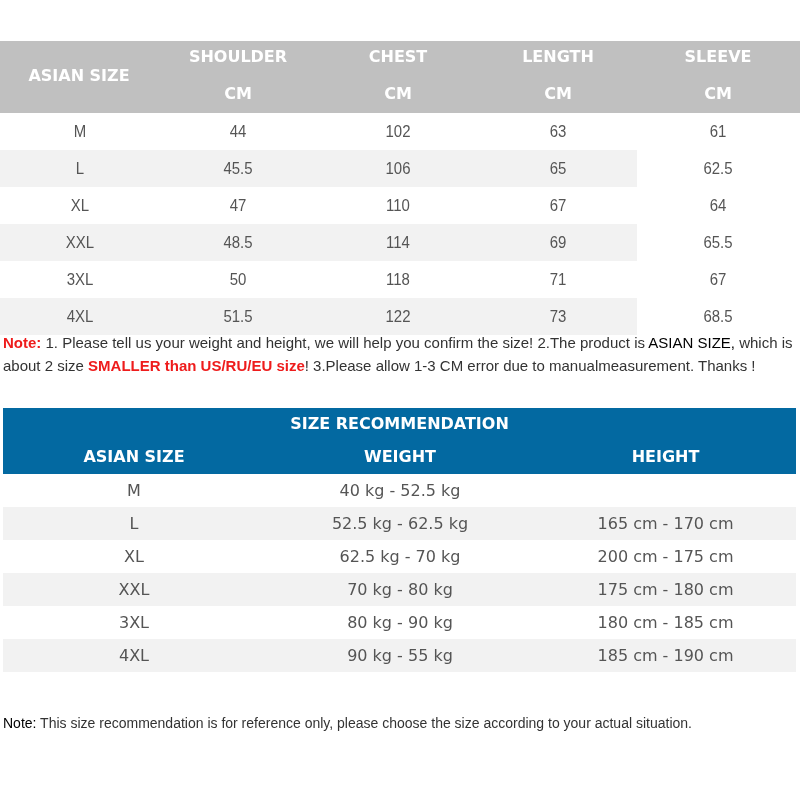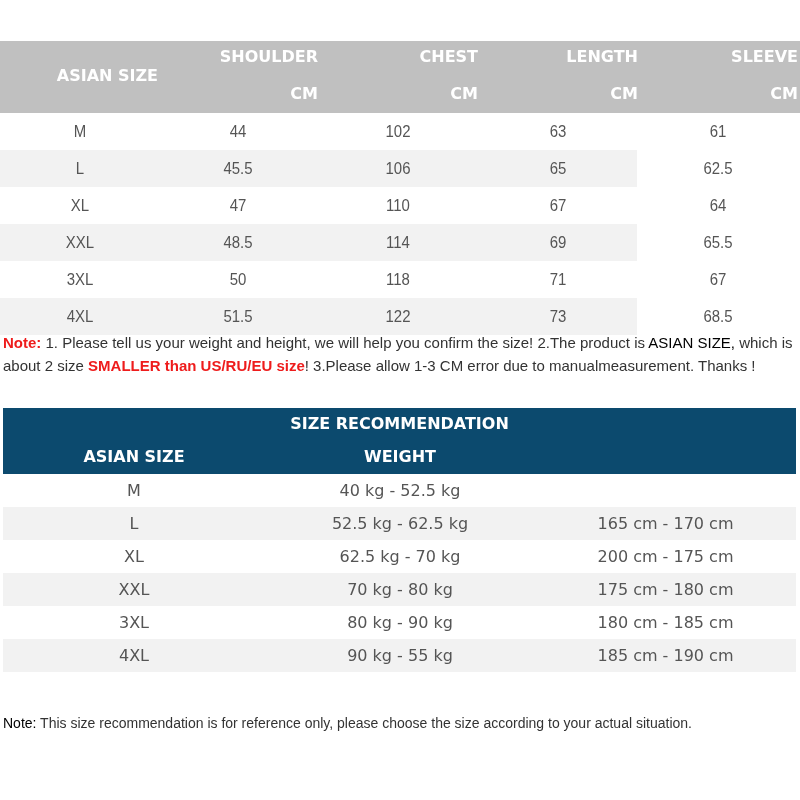--- a/index.html
+++ b/index.html
@@ -3,21 +3,21 @@
 <meta charset="utf-8">
 <style>
   html, body { margin: 0; padding: 0; background: #ffffff; }
   body { width: 800px; height: 800px; position: relative; overflow: hidden;
          font-family: "DejaVu Sans", "Liberation Sans", sans-serif; color: #555555; }
 
   
   .t1 { position: absolute; left: 0; top: 41px; width: 800px; }
   .t1-head { position: relative; height: 72px; background: #c0c0c0; color: #ffffff;
              font-weight: bold; font-size: 16px; }
-  .t1-head .hcell { position: absolute; width: 160px; text-align: right; }
+  .t1-head .hcell { position: absolute; width: 160px; text-align: center; }
   .t1-head .name { top: 6px; }
   .t1-head .unit { top: 43px; }
   .t1-head .asian { left: 0; top: 25px; width: 158px; }
   .t1-row { position: relative; height: 37px; font-size: 17px; }
   .t1-row .stripe { position: absolute; left: 0; top: 0; width: 637px; height: 37px; }
   .t1-row.alt .stripe { background: #f2f2f2; }
   .t1-row .cell { position: absolute; top: 0; width: 160px; text-align: center; line-height: 37px;
                   font-family: "Liberation Sans Narrow", "Liberation Sans", sans-serif; transform: scaleX(0.88); }
   .c0 { left: 0; }
   .c1 { left: 158px; }
@@ -26,21 +26,21 @@
   .c4 { left: 638px; }
 
   
   .note1 { position: absolute; left: 3px; top: 331px; width: 795px; font-size: 15px;
            line-height: 23px; color: #333333; font-family: "Liberation Sans", sans-serif; }
   .red { color: #ee1c1c; font-weight: bold; }
   .red-plain { color: #000000; }
 
   
   .t2 { position: absolute; left: 3px; top: 408px; width: 793px; }
-  .t2-head { position: relative; height: 66px; background: #0c4a6e; color: #ffffff; font-weight: bold; font-size: 16px; }
+  .t2-head { position: relative; height: 66px; background: #0369a1; color: #ffffff; font-weight: bold; font-size: 16px; }
   .t2-head .title { position: absolute; left: 0; width: 793px; top: 6px; text-align: center; }
   .t2-head .col { position: absolute; top: 39px; text-align: center; }
   .t2-row { position: relative; height: 33px; font-size: 16px; }
   .t2-row.alt { background: #f2f2f2; }
   .t2-row .cell { position: absolute; top: 0; line-height: 33px; text-align: center; }
   .w0 { left: 0; width: 262px; }
   .w1 { left: 262px; width: 270px; }
   .w2 { left: 532px; width: 261px; }
 
   
@@ -119,20 +119,21 @@
 
 <div class="note1">
   <span class="red">Note:</span><span> 1. Please tell us your weight and height, we will help you confirm the size!  2.The product is </span><span class="red-plain">ASIAN SIZE,</span><span> which is about 2 size </span><span class="red">SMALLER than US/RU/EU size</span><span>!  3.Please allow 1-3 CM error due to manualmeasurement.  Thanks !</span>
 </div>
 
 <div class="t2">
   <div class="t2-head">
     <div class="title">SIZE RECOMMENDATION</div>
     <div class="col w0">ASIAN SIZE</div>
     <div class="col w1">WEIGHT</div>
+    <div class="col w2">HEIGHT</div>
   </div>
 
   <div class="t2-row">
     <div class="cell w0">M</div>
     <div class="cell w1">40 kg - 52.5 kg</div>
   </div>
   <div class="t2-row alt">
     <div class="cell w0">L</div>
     <div class="cell w1">52.5 kg - 62.5 kg</div>
     <div class="cell w2">165 cm - 170 cm</div>

